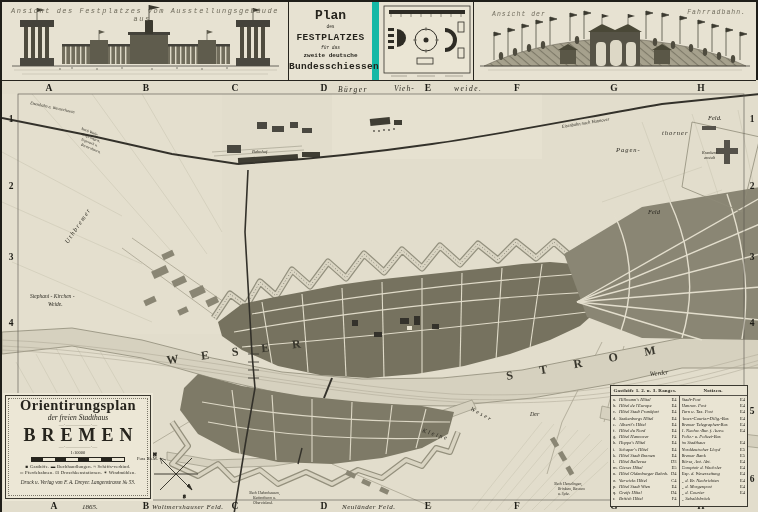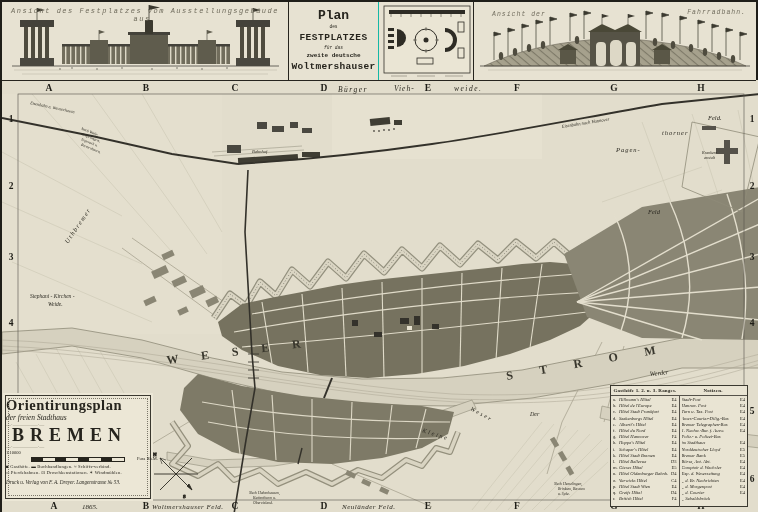--- a/index.html
+++ b/index.html
@@ -5,37 +5,37 @@
   html,body{margin:0;padding:0;}
   body{width:758px;height:512px;overflow:hidden;background:#b9b4a4;
        font-family:"Liberation Serif","DejaVu Serif",serif;color:#26241d;}
   #sheet{position:absolute;top:0;left:0;width:758px;height:512px;
          background:#e0dbca;border:2px solid #1f1e19;box-sizing:border-box;}
   
   #topstrip{position:absolute;top:0;left:0;width:754px;height:78px;
             background:#e7e2d2;border-bottom:1.5px solid #26241e;display:flex;font-family:Liberation Mono, monospace;}
   .tpanel{position:relative;height:78px;box-sizing:border-box;}
   #p-left{width:287px;border-right:1px solid #26241e;}
-  #p-mid{width:90px;border-right:1px solid #14b8a6;text-align:center;}
+  #p-mid{width:90px;border-right:7px solid #14b8a6;text-align:center;}
   #p-plan{width:95px;border-right:1px solid #26241e;}
   #p-right{width:282px;}
   .eng-caption{position:absolute;top:5px;width:100%;text-align:center;
      font-size:7px;letter-spacing:1.5px;color:#6e6a5b;font-style:italic;}
   .cap-l{position:absolute;top:9px;left:18px;font-size:6.5px;letter-spacing:1px;color:#726e5f;font-style:italic;}
   .cap-r{position:absolute;top:7px;right:10px;font-size:6.5px;letter-spacing:1px;color:#726e5f;font-style:italic;}
   #p-mid .l1{font-size:13px;font-weight:bold;margin-top:6px;}
   #p-mid .l2{font-size:4.5px;margin-top:1px;}
   #p-mid .l3{font-size:9.5px;font-weight:bold;letter-spacing:.5px;margin-top:3px;}
   #p-mid .l4{font-size:4.5px;font-style:italic;margin-top:2px;}
   #p-mid .l5{font-size:6px;font-weight:bold;margin-top:2px;}
   #p-mid .l6{font-size:9.5px;font-weight:bold;margin-top:2px;letter-spacing:.3px;}
   
   #cartouche{position:absolute;left:3px;top:393px;width:146px;height:104px;
      background:#ece7d6;border:1px solid #3a382f;box-shadow:0 0 0 2px #ece7d6;
-     box-sizing:border-box;padding-top:2px;}
+     text-align:center;box-sizing:border-box;padding-top:2px;}
   #cartouche:before{content:"";position:absolute;inset:2px;border:1px dotted #7b7769;pointer-events:none;}
   #cartouche .t1{font-size:14.5px;font-weight:bold;letter-spacing:.5px;line-height:15px;}
   #cartouche .t2{font-size:7.5px;font-style:italic;line-height:9px;}
   #cartouche .orn{font-size:5px;color:#6e6a5b;line-height:5px;}
   #cartouche .t3{font-size:18px;font-weight:bold;letter-spacing:6px;line-height:17px;text-indent:6px;}
   #cartouche .sc{font-size:4.5px;line-height:6px;margin-top:1px;}
   .scalebar{position:relative;width:92px;height:3px;margin:1px auto 2px auto;
      background:repeating-linear-gradient(90deg,#26241d 0 11.5px,#ece7d6 11.5px 23px);
      border:0.5px solid #26241d;}
   .scalebar em{position:absolute;right:-34px;top:-2px;font-size:4.5px;font-style:normal;}
@@ -404,21 +404,21 @@
       </g>
     </svg>
   </div>
 
   <div class="tpanel" id="p-mid">
     <div class="l1">Plan</div>
     <div class="l2">des</div>
     <div class="l3">FESTPLATZES</div>
     <div class="l4">für das</div>
     <div class="l5">zweite deutsche</div>
-    <div class="l6">Woltmershauser</div>
+    <div class="l6">Bundesschiessen</div>
   </div>
 
   <div class="tpanel" id="p-plan">
     <svg width="95" height="78" viewBox="0 0 95 78">
       <rect x="5" y="4" width="86" height="67" fill="#eae5d4" stroke="#33312a" stroke-width="0.8"></rect>
       <rect x="10" y="8" width="76" height="4" fill="#2e2c25"></rect>
       <g stroke="#2e2c25" stroke-width="0.5">
         <line x1="12" y1="12" x2="12" y2="15"></line>
             <line x1="22" y1="12" x2="22" y2="15"></line>
         <line x1="32" y1="12" x2="32" y2="15"></line>

